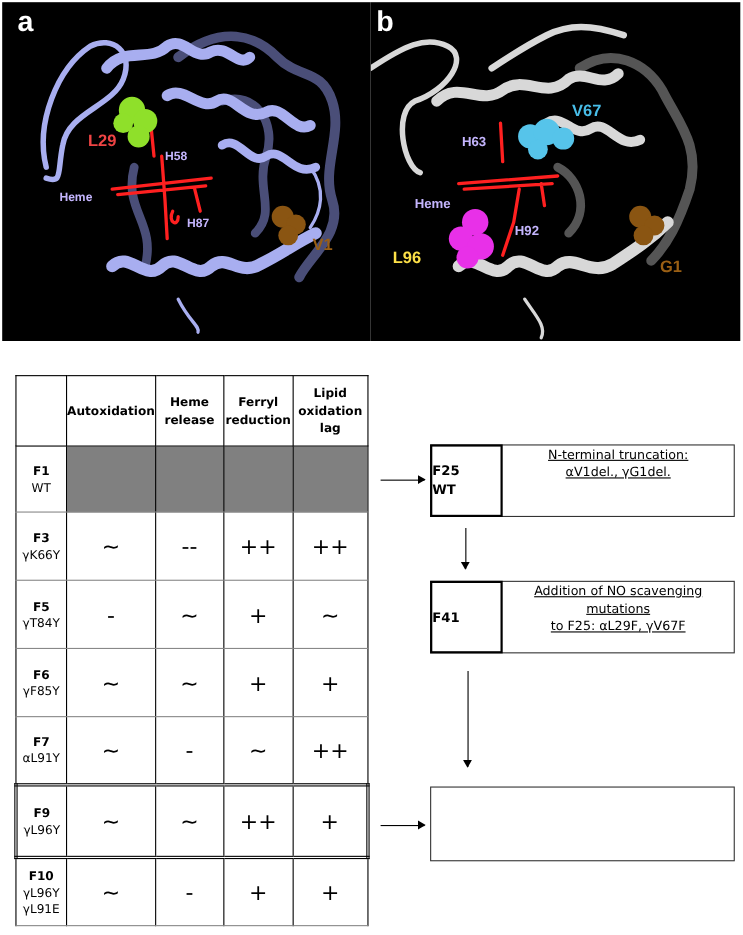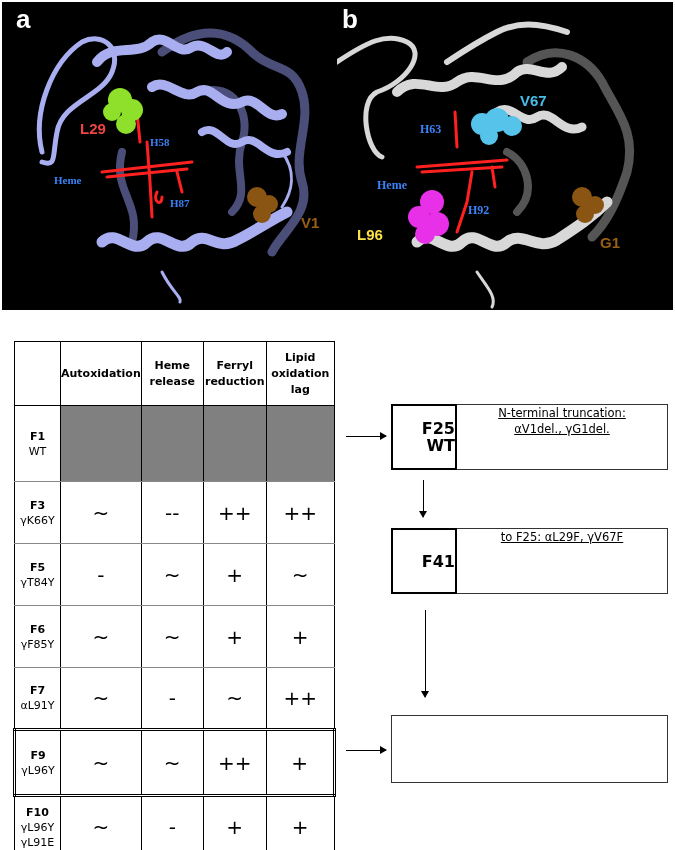--- a/index.html
+++ b/index.html
@@ -6,43 +6,43 @@
   body { width: 675px; height: 850px; position: relative; overflow: hidden;
          font-family: "Liberation Sans", sans-serif; color: #000; }
 
   
   .panel { position: absolute; top: 2px; height: 308px; background: #000; overflow: hidden; }
   .panel-a { left: 2px; width: 335px; }
   .panel-b { left: 337px; width: 336px; }
   .panel svg { position: absolute; left: 0; top: 0; }
   .panel-letter { position: absolute; top: 2px; font-weight: bold; font-size: 26px; color: #ffffff; }
   .lbl { position: absolute; font-weight: bold; font-size: 15px; }
-  .lbl-sm { position: absolute; font-size: 11px; font-weight: bold; color: #3b82f6; font-family: Liberation Serif, serif; }
+  .lbl-sm { position: absolute; font-size: 11px; font-weight: bold; color: #c4b5fd; }
 
   
   .tbl { position: absolute; left: 13px; top: 341px; border-collapse: collapse;
          font-family: "DejaVu Sans", sans-serif; }
   .tbl td, .tbl th { border: 1.5px solid #000; text-align: center; vertical-align: middle;
          padding: 0; background: #fff; }
   .tbl tr.data td { border-top: 1px solid #888; border-bottom: 1px solid #888; }
   .tbl th { font-size: 11px; font-weight: bold; line-height: 16px; height: 63px; }
   .tbl td.rowhead { font-size: 11px; line-height: 15px; }
   .tbl td.rowhead .id { font-weight: bold; display: block; }
   .tbl td.rowhead .mut { display: block; }
   .tbl td.val { font-size: 20px; }
   .tbl td.shaded { background: #808080; }
   .tbl tr.hl td { border-top: 3px double #000; border-bottom: 3px double #000; }
   .tbl tr.hl td:first-child { border-left: 3px double #000; }
   .tbl tr.hl td:last-child { border-right: 3px double #000; }
 
   
   .fbox { position: absolute; left: 391px; width: 275px; display: flex; border: 1.2px solid #333; background: #fff; }
   .fbox .fid { width: 62px; border: 2px solid #000; margin: -1px 0 -1px -1px;
-               display: flex; flex-direction: column; align-items: flex-end; justify-content: center;
-               font-weight: bold; font-size: 16px; line-height: 17px; font-family: "DejaVu Sans", sans-serif; }
+               display: flex; flex-direction: column; align-items: flex-start; justify-content: center;
+               font-weight: bold; font-size: 12px; line-height: 17px; font-family: "DejaVu Sans", sans-serif; }
   .fbox .fdesc { flex: 1; display: flex; align-items: flex-start; justify-content: center; text-align: center;
                font-size: 11.5px; line-height: 16px; padding: 0 3px; font-family: "DejaVu Sans", sans-serif; text-decoration: underline; }
   .arrow-h { position: absolute; height: 1px; background: #000; }
   .arrow-h::after { content: ""; position: absolute; right: -1px; top: -4px;
                     border-left: 7px solid #000; border-top: 4.5px solid transparent; border-bottom: 4.5px solid transparent; }
   .arrow-v { position: absolute; width: 1px; background: #000; }
   .arrow-v::after { content: ""; position: absolute; bottom: -1px; left: -4px;
                     border-top: 7px solid #000; border-left: 4.5px solid transparent; border-right: 4.5px solid transparent; }
 </style>
 </head>
@@ -78,21 +78,21 @@
         <circle cx="255" cy="195" r="10"></circle>
         <circle cx="267" cy="202" r="9"></circle>
         <circle cx="260" cy="212" r="9"></circle>
       </g>
   </svg>
   <div class="panel-letter" style="left:14px;">a</div>
   <div class="lbl" style="left:78px; top:118px; color:#ef4444;">L29</div>
   <div class="lbl-sm" style="left:148px; top:134px;">H58</div>
   <div class="lbl-sm" style="left:52px; top:172px;">Heme</div>
   <div class="lbl-sm" style="left:168px; top:195px;">H87</div>
-  <div class="lbl" style="left:299px; top:212px; color:#9a5f14;">V1</div>
+  <div class="lbl" style="left:282px; top:212px; color:#9a5f14;">V1</div>
 </div>
 
 <div class="panel panel-b">
   <svg width="336" height="308">
     <g fill="none" stroke-linecap="round" stroke-linejoin="round">
       <path d="M190 60 C220 40 250 55 265 80 C280 110 300 130 290 170 C280 200 270 220 255 235" stroke="#555555" stroke-width="9"></path>
       <path d="M170 150 C190 160 200 190 180 210" stroke="#555555" stroke-width="8"></path>
       <path d="M0 60 C30 40 50 30 70 40 C90 50 70 80 40 90 C20 100 30 150 45 155" stroke="#d8d8d8" stroke-width="5"></path>
       <path d="M60 90 C80 70 100 95 120 80 C140 65 160 90 180 70 C195 60 210 80 225 65" stroke="#d8d8d8" stroke-width="10"></path>
       <path d="M110 60 C125 50 140 40 160 30 C180 20 200 20 230 30" stroke="#d8d8d8" stroke-width="6"></path>
@@ -139,21 +139,21 @@
   <thead>
     <tr>
       <th></th>
       <th>Autoxidation</th>
       <th>Heme release</th>
       <th>Ferryl reduction</th>
       <th>Lipid oxidation lag</th>
     </tr>
   </thead>
   <tbody>
-    <tr class="data" style="height:76px">
+    <tr class="data" style="height:60px">
       <td class="rowhead">
           <span class="id">F1</span>
           <span class="mut">WT</span>
         </td>
       <td class="val shaded"></td>
       <td class="val shaded"></td>
       <td class="val shaded"></td>
       <td class="val shaded"></td>
     </tr>
     <tr class="data" style="height:62px">
@@ -234,20 +234,21 @@
     </div>
 </div>
 
 <div class="arrow-v" style="left:423px; top:480px; height:37px;"></div>
 <div class="fbox" style="top:528px; height:64px;">
   <div class="fid">
       <span>F41</span>
     </div>
   <div class="fdesc">
       <div>
+        <div>Addition of NO scavenging mutations</div>
         <div>to F25: αL29F, γV67F</div>
       </div>
     </div>
 </div>
 
 <div class="arrow-v" style="left:425px; top:610px; height:87px;"></div>
 <div class="fbox" style="top:715px; height:66px;">
 </div>
 <div class="arrow-h" style="left:346px; top:750px; width:40px;"></div>
 

